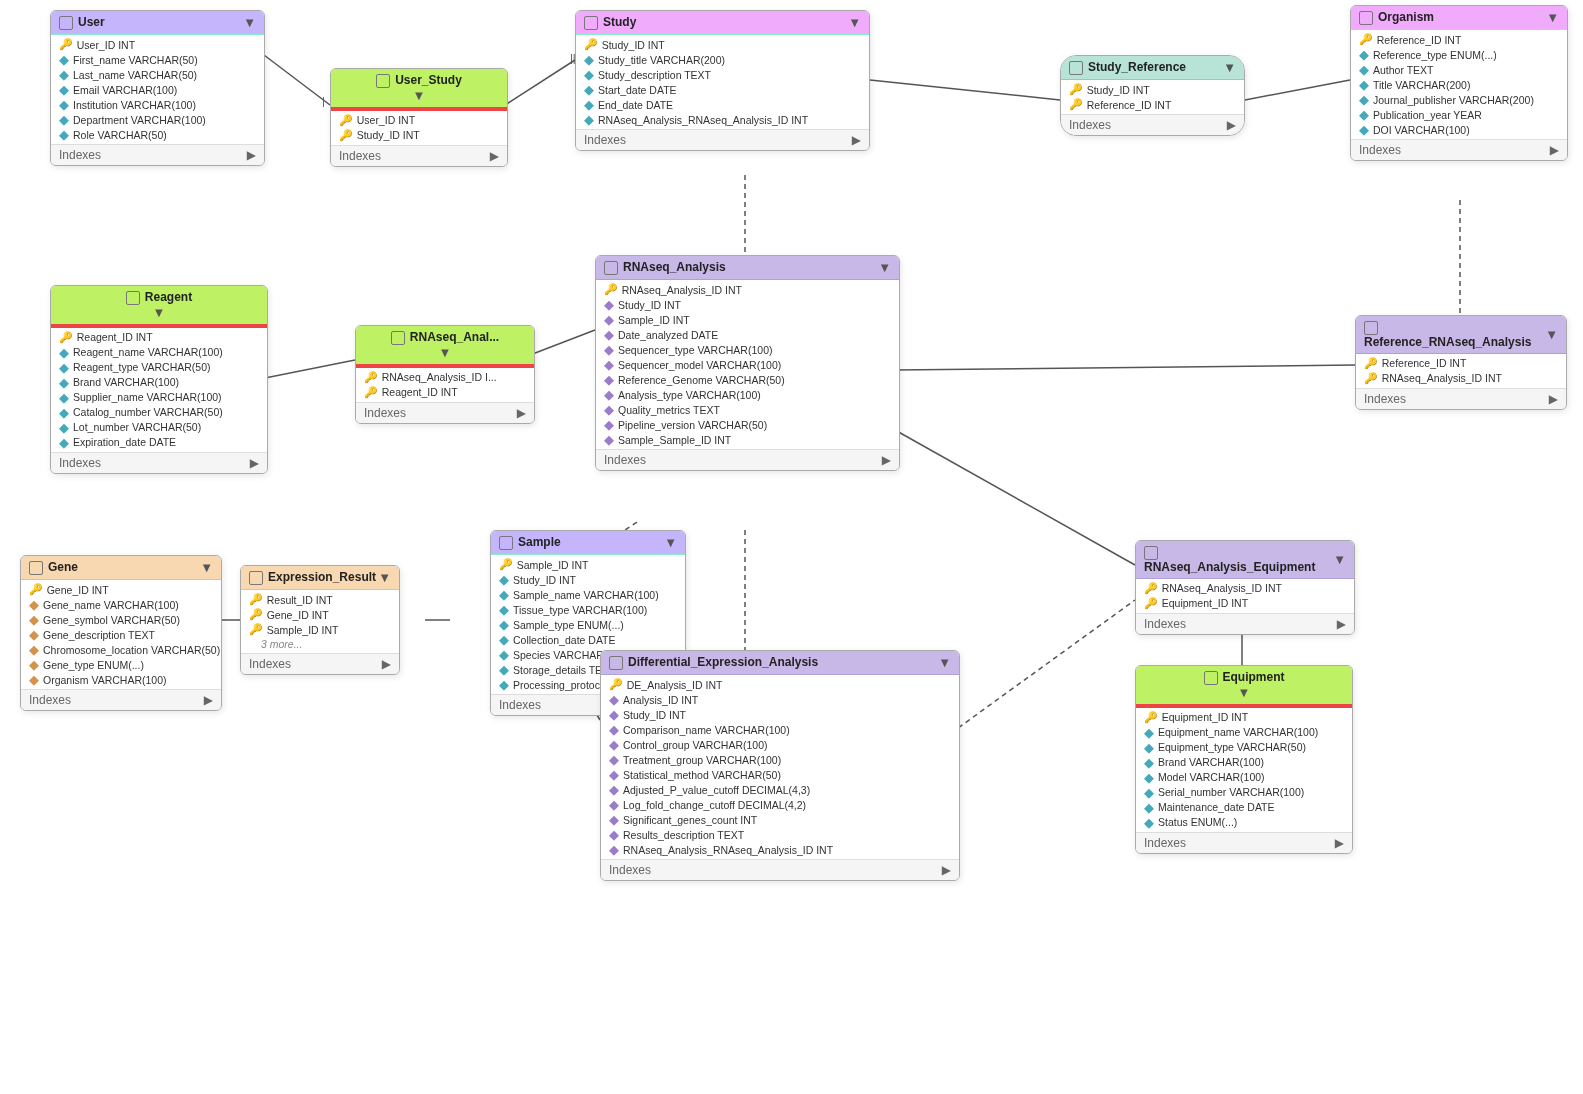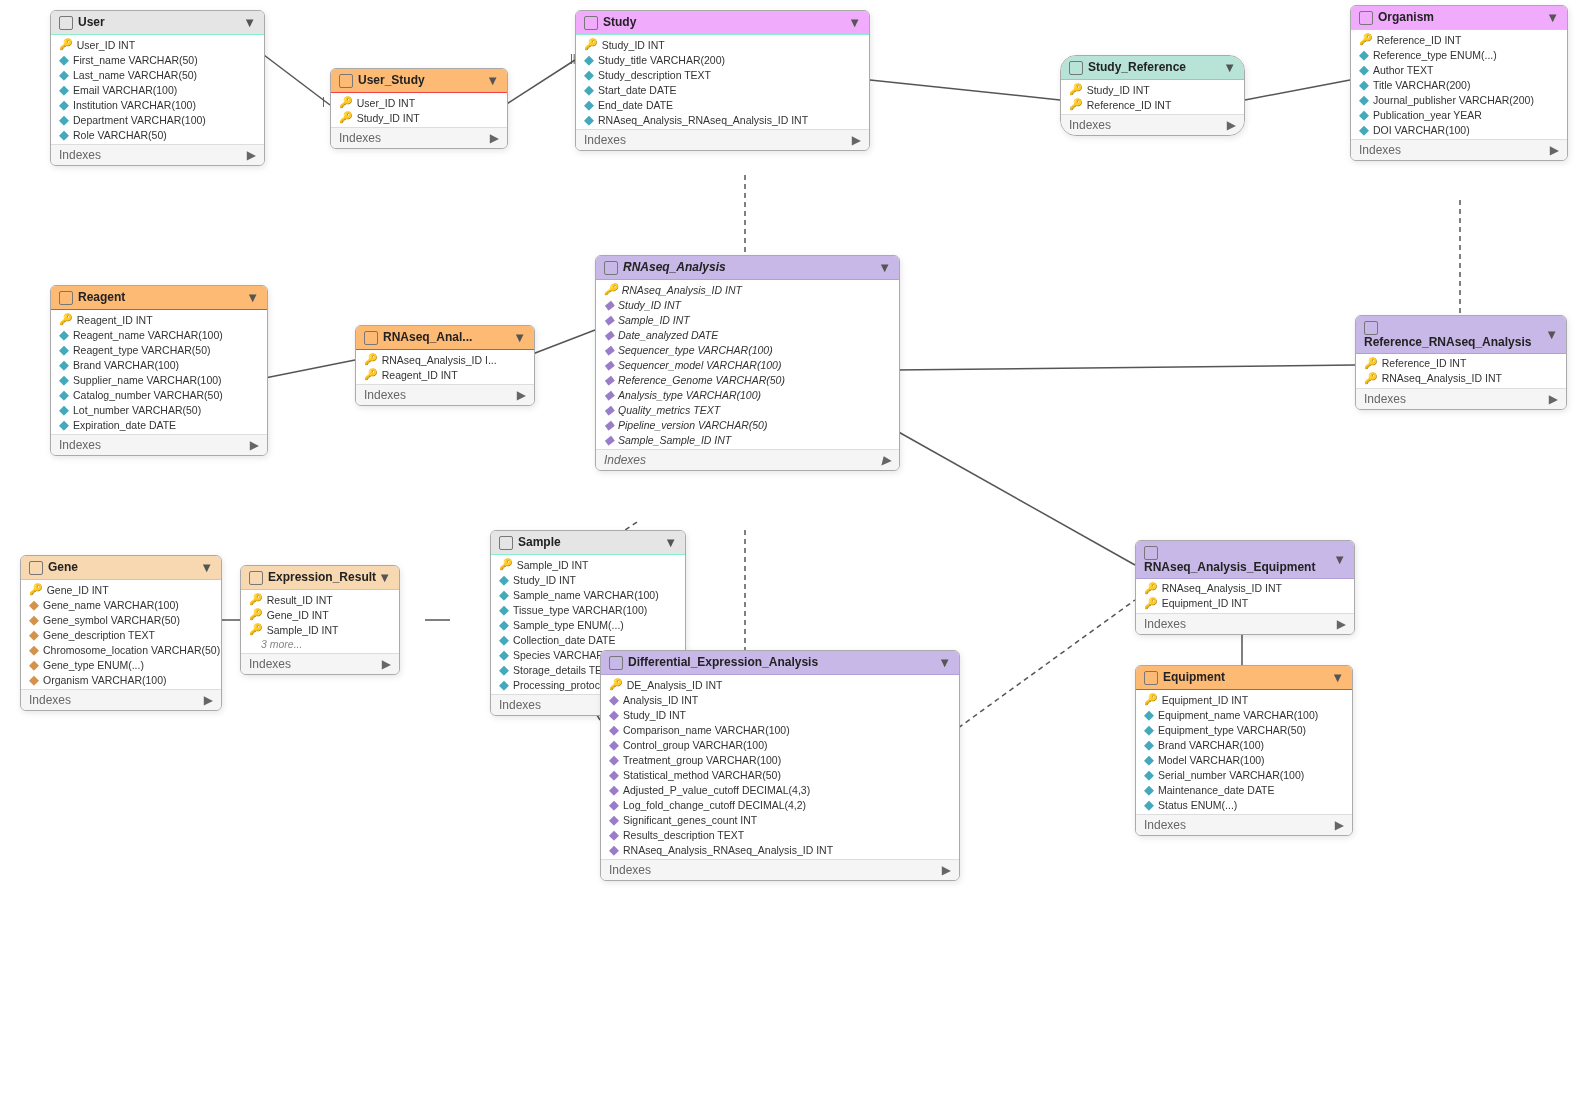--- a/index.html
+++ b/index.html
@@ -80,23 +80,23 @@
       background: #f5f5f5;
       border-top: 1px solid #ddd;
       padding: 3px 8px;
       font-size: 12px;
       color: #666;
       display: flex;
       align-items: center;
       justify-content: space-between;
     }
     
-    .theme-blue .table-header { background: #e5e5e5; border-bottom: 1px solid #8ec; }
+    .theme-blue .table-header { background: #c4b5fd; border-bottom: 1px solid #8ec; }
     .theme-green .table-header { background: #f0abfc; border-bottom: 1px solid #8ec; }
-    .theme-pink .table-header { background: #fdba74; border-bottom: 1px solid #ef4444; }
+    .theme-pink .table-header { background: #bef264; border-bottom: 4px solid #ef4444; flex-direction: column; }
     .theme-purple .table-header { background: #c8b8e8; border-bottom: 1px solid #b0a0d8; }
     .theme-orange .table-header { background: #f8d8b0; border-bottom: 1px solid #e8c090; }
     .theme-teal .table-header { background: #b8e4d8; border-bottom: 1px solid #90ccc0; }
     .svg-lines {
       position: absolute;
       top: 0; left: 0;
       width: 1583px;
       height: 1094px;
       pointer-events: none;
     }
@@ -267,21 +267,21 @@
     <div class="table-body">
       <div class="table-field"><span class="field-key">🔑</span>RNAseq_Analysis_ID I...</div>
       <div class="table-field"><span class="field-key">🔑</span>Reagent_ID INT</div>
     </div>
     <div class="table-indexes">
       <span>Indexes</span>
         <span>▶</span>
     </div>
   </div>
 
-  <div class="table-card theme-purple" style="left:595px;top:255px;width:305px;font-style:italic;">
+  <div class="table-card theme-purple" style="left:595px;top:255px;width:305px;">
     <div class="table-header">
       <span><span class="icon"></span><span>RNAseq_Analysis</span></span>
       <span class="arrow">▼</span>
     </div>
     <div class="table-body">
       <div class="table-field"><span class="field-key">🔑</span>RNAseq_Analysis_ID INT</div>
       <div class="table-field"><span class="field-dot field-dot-purple">◆</span>Study_ID INT</div>
       <div class="table-field"><span class="field-dot field-dot-purple">◆</span>Sample_ID INT</div>
       <div class="table-field"><span class="field-dot field-dot-purple">◆</span>Date_analyzed DATE</div>
       <div class="table-field"><span class="field-dot field-dot-purple">◆</span>Sequencer_type VARCHAR(100)</div>

